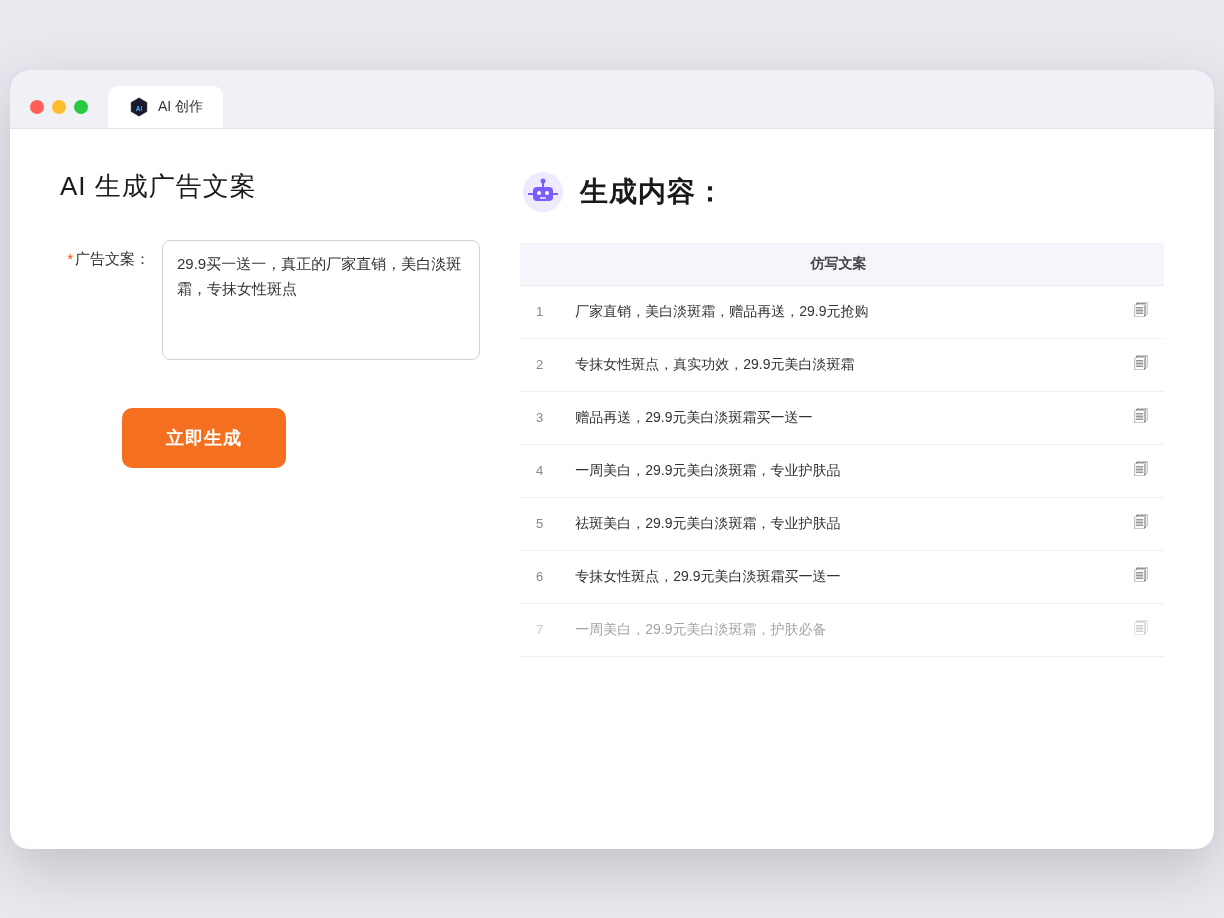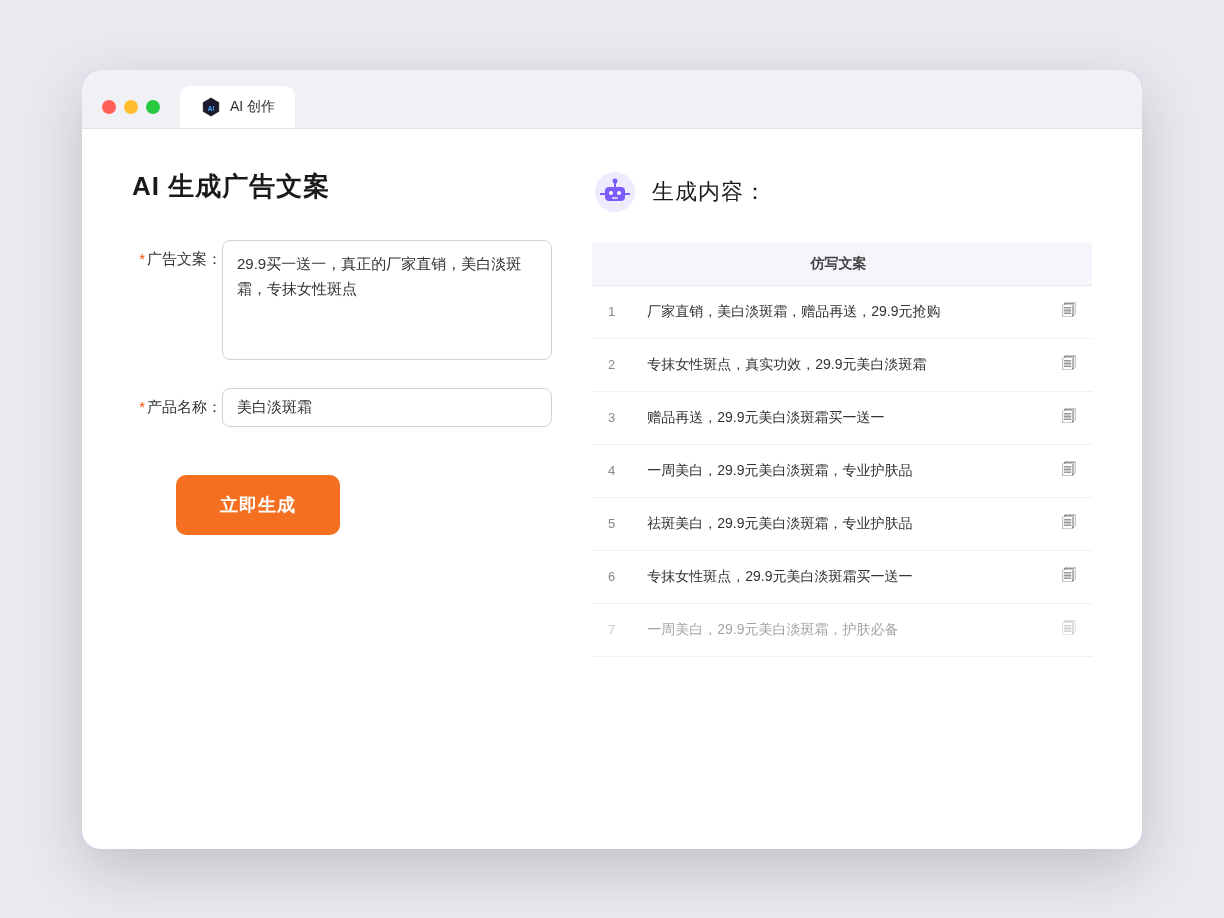--- a/index.html
+++ b/index.html
@@ -9,21 +9,21 @@
       display: flex;
       justify-content: center;
       align-items: center;
       min-height: 100vh;
       width: 1224px;
       height: 918px;
       overflow: hidden;
     }
 
     .browser-window {
-      width: 1060px;
+      width: 1204px;
       background: #d946ef;
       border-radius: 18px;
       box-shadow: 0 20px 60px rgba(0,0,0,0.18);
       overflow: hidden;
     }
 
     .titlebar {
       background: #f0f1f5;
       padding: 16px 20px 0 20px;
       display: flex;
@@ -73,30 +73,31 @@
       min-height: 720px;
     }
 
     
     .left-panel {
       flex: 0 0 420px;
     }
 
     .page-title {
       font-size: 26px;
-      font-weight: 700;
+      font-weight: 400;
       color: #1a1a1a;
       margin-bottom: 36px;
       letter-spacing: 1px;
     }
 
     .form-group {
       display: flex;
       align-items: flex-start;
       margin-bottom: 28px;
+      gap: 12px;
     }
 
     .form-label {
       font-size: 15px;
       color: #333;
       white-space: nowrap;
       padding-top: 10px;
       min-width: 90px;
       text-align: right;
     }
@@ -128,21 +129,21 @@
     .generate-btn {
       background: #f47020;
       color: #fff;
       border: none;
       border-radius: 10px;
       padding: 18px 44px;
       font-size: 18px;
       font-weight: 600;
       cursor: pointer;
       margin-top: 20px;
-      margin-left: 44px;
+      margin-left: 62px;
       letter-spacing: 1px;
       font-family: inherit;
     }
 
     
     .right-panel {
       flex: 1;
     }
 
     .right-header {
@@ -151,22 +152,22 @@
       gap: 14px;
       margin-bottom: 28px;
     }
 
     .robot-icon {
       width: 46px;
       height: 46px;
     }
 
     .right-title {
-      font-size: 22px;
-      font-weight: 400;
+      font-size: 28px;
+      font-weight: 700;
       color: #1a1a1a;
       letter-spacing: 1px;
     }
 
     .results-table {
       width: 100%;
       border-collapse: collapse;
     }
 
     .results-table thead tr th {
@@ -242,26 +243,20 @@
 
       
       <div class="form-group">
         <div class="form-label">
           <span class="required-star">*</span><span>广告文案：</span>
         </div>
         <textarea class="form-input" style="">29.9买一送一，真正的厂家直销，美白淡斑霜，专抹女性斑点</textarea>
       </div>
 
       
-      <div class="form-group">
-        <div class="form-label">
-          <span class="required-star">*</span><span>产品名称：</span>
-        </div>
-        <input type="text" class="form-input" value="美白淡斑霜" style="">
-      </div>
 
       
 
       
       <button class="generate-btn">立即生成</button>
     </div>
 
     <div class="right-panel">
       <div class="right-header">
 

